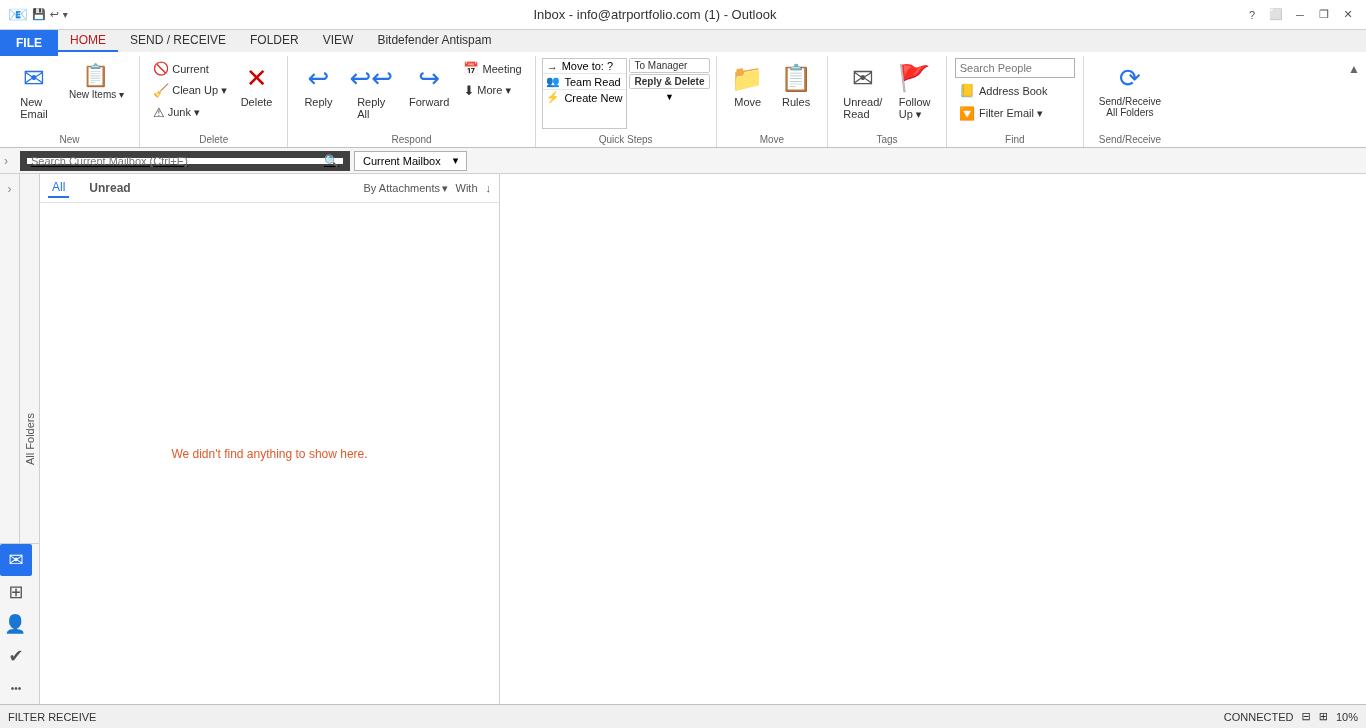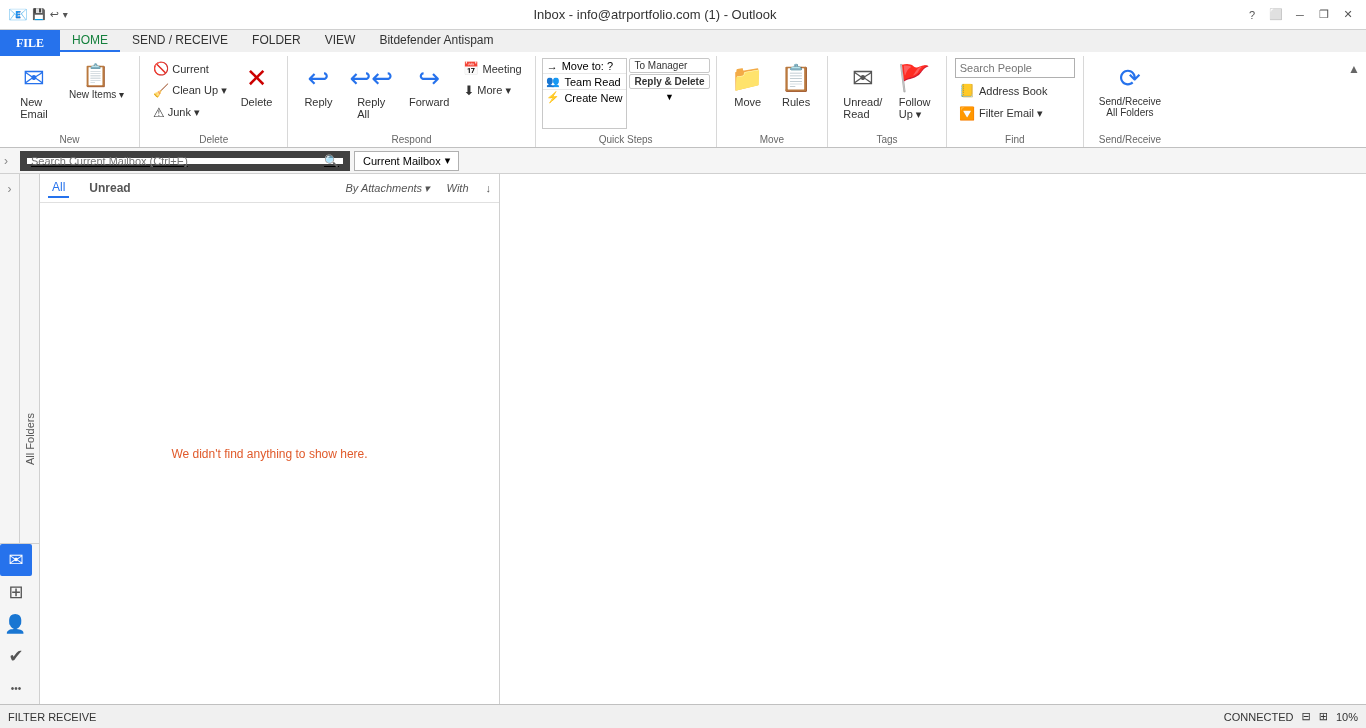--- a/index.html
+++ b/index.html
@@ -33,34 +33,33 @@
     }
     .file-tab {
       background: #2672ec;
       color: white;
       padding: 13px 16px;
       display: flex;
       align-items: center;
       font-size: 12px;
       font-weight: bold;
       cursor: pointer;
-      font-family: Liberation Serif, serif;
     }
     .menu-item {
       padding: 0 12px;
       display: flex;
       align-items: center;
       font-size: 12px;
       color: #333;
       cursor: pointer;
       border-bottom: 2px solid transparent;
     }
     .menu-item.active {
       border-bottom: 2px solid #2672ec;
-      color: #15803d;
+      color: #b91c1c;
     }
 
     
     #ribbon {
       background: #ffffff;
       border-bottom: 1px solid #c0c0c0;
       padding: 4px 0 0 0;
       display: flex;
       align-items: stretch;
     }
@@ -181,21 +180,21 @@
     }
     .search-icon { font-size: 12px; color: #888; }
     .current-mailbox-btn {
       background: white;
       border: 1px solid #b0b0b0;
       height: 20px;
       padding: 0 8px;
       font-size: 11px;
       display: flex;
       align-items: center;
-      gap: 4px;
+      gap: 12px;
       cursor: pointer;
     }
 
     
     #mail-list {
       width: 480px;
       background: white;
       border-right: 1px solid #d0d0d0;
       display: flex;
       flex-direction: column;
@@ -211,24 +210,23 @@
       font-size: 12px;
       cursor: pointer;
       padding: 2px 4px;
       color: #555;
     }
     .filter-tab.active { color: #2672ec; border-bottom: 2px solid #2672ec; }
     .sort-controls {
       margin-left: auto;
       display: flex;
       align-items: center;
-      gap: 17px;
+      gap: 8px;
       font-size: 11px;
       color: #555;
-      font-style: italic;
     }
     .sort-btn {
       cursor: pointer;
       display: flex;
       align-items: center;
       gap: 2px;
     }
     #mail-empty {
       display: flex;
       align-items: center;

